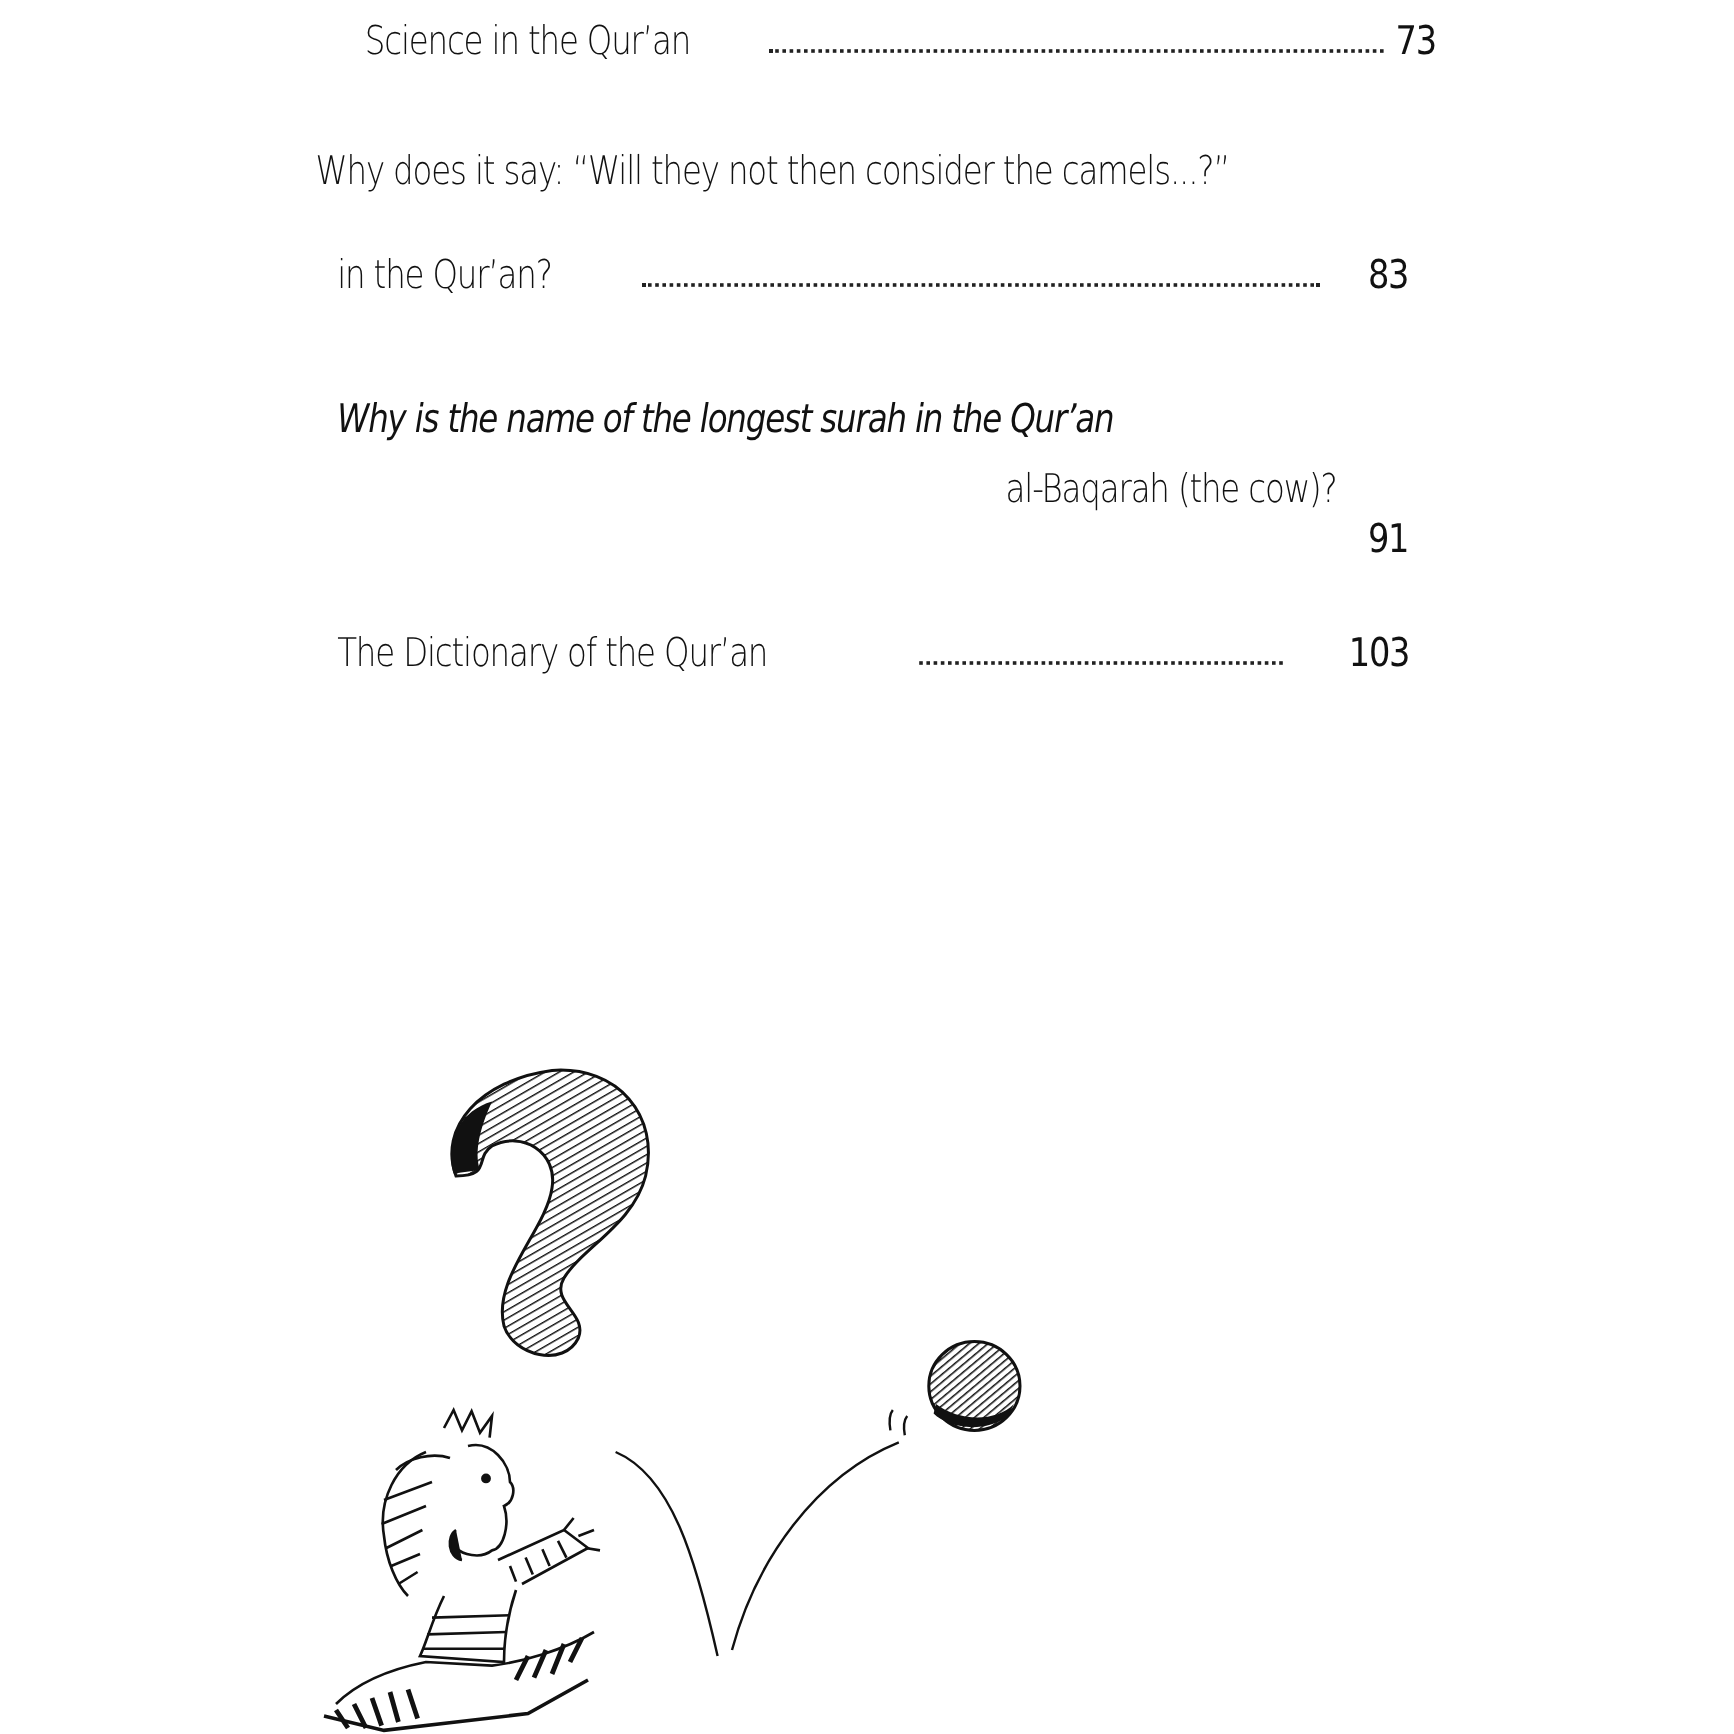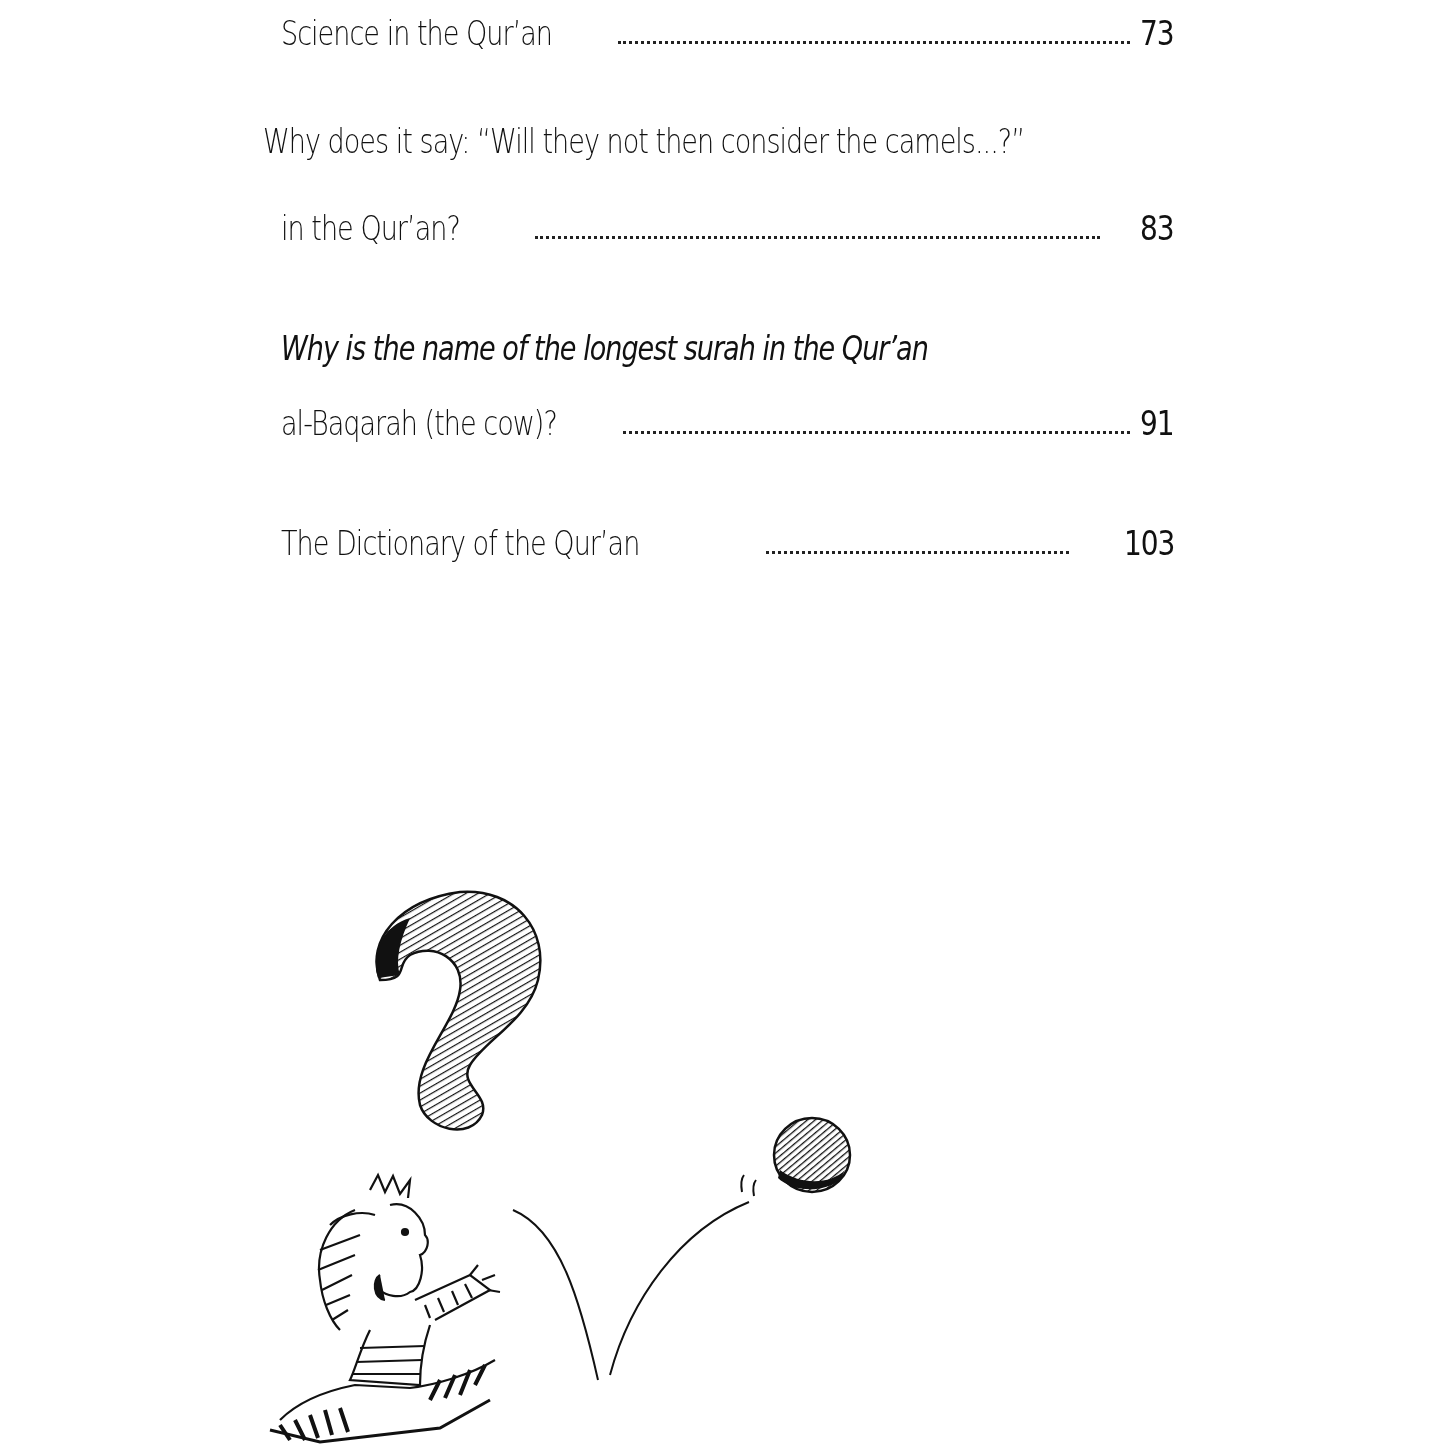--- a/index.html
+++ b/index.html
@@ -8,39 +8,39 @@
     .line { position: absolute; left: 0; width: 893px; height: 50px; display: flex; align-items: flex-end; font-size: 33px; letter-spacing: -1.2px; transform-origin: left; line-height: 1; }
     .line .txt { white-space: nowrap; font-family: "DejaVu Sans", sans-serif; font-weight: 300; transform: scaleX(0.82); transform-origin: left bottom; display: inline-block; }
     .line .dots { flex: 1; border-bottom: 3px dotted #222; margin: 0 4px 6px 6px; height: 0; }
     .line .pg { white-space: nowrap; font-family: "DejaVu Sans", sans-serif; transform: scaleX(0.85); transform-origin: right bottom; display: inline-block; }
     .illus { position: absolute; left: 260px; top: 880px; width: 620px; height: 565px; }
   </style>
 </head>
 <body>
 
 <div class="toc">
-  <div class="line" style="top:0px;">
+  <div class="line" style="top:0px;margin-left:23px;">
     <span class="txt">Science in the Qur’an</span>
     <span class="dots"></span>
     <span class="pg">73</span>
   </div>
 
   <div class="line" style="top:108px;justify-content:center;">
     <span class="txt">Why does it say: “Will they not then consider the camels...?”</span>
   </div>
   <div class="line" style="top:195px;gap:30px;">
     <span class="txt">in the Qur’an?</span>
     <span class="dots"></span>
     <span class="pg">83</span>
   </div>
 
   <div class="line" style="top:315px;font-style:italic;">
     <span class="txt">Why is the name of the longest surah in the Qur’an</span>
   </div>
-  <div class="line" style="top:390px;">
+  <div class="line" style="top:390px;flex-direction:column;">
     <span class="txt">al-Baqarah (the cow)?</span>
     <span class="dots"></span>
     <span class="pg">91</span>
   </div>
 
   <div class="line" style="top:510px;gap:42px;">
     <span class="txt">The Dictionary of the Qur’an</span>
     <span class="dots"></span>
     <span class="pg">103</span>
   </div>

